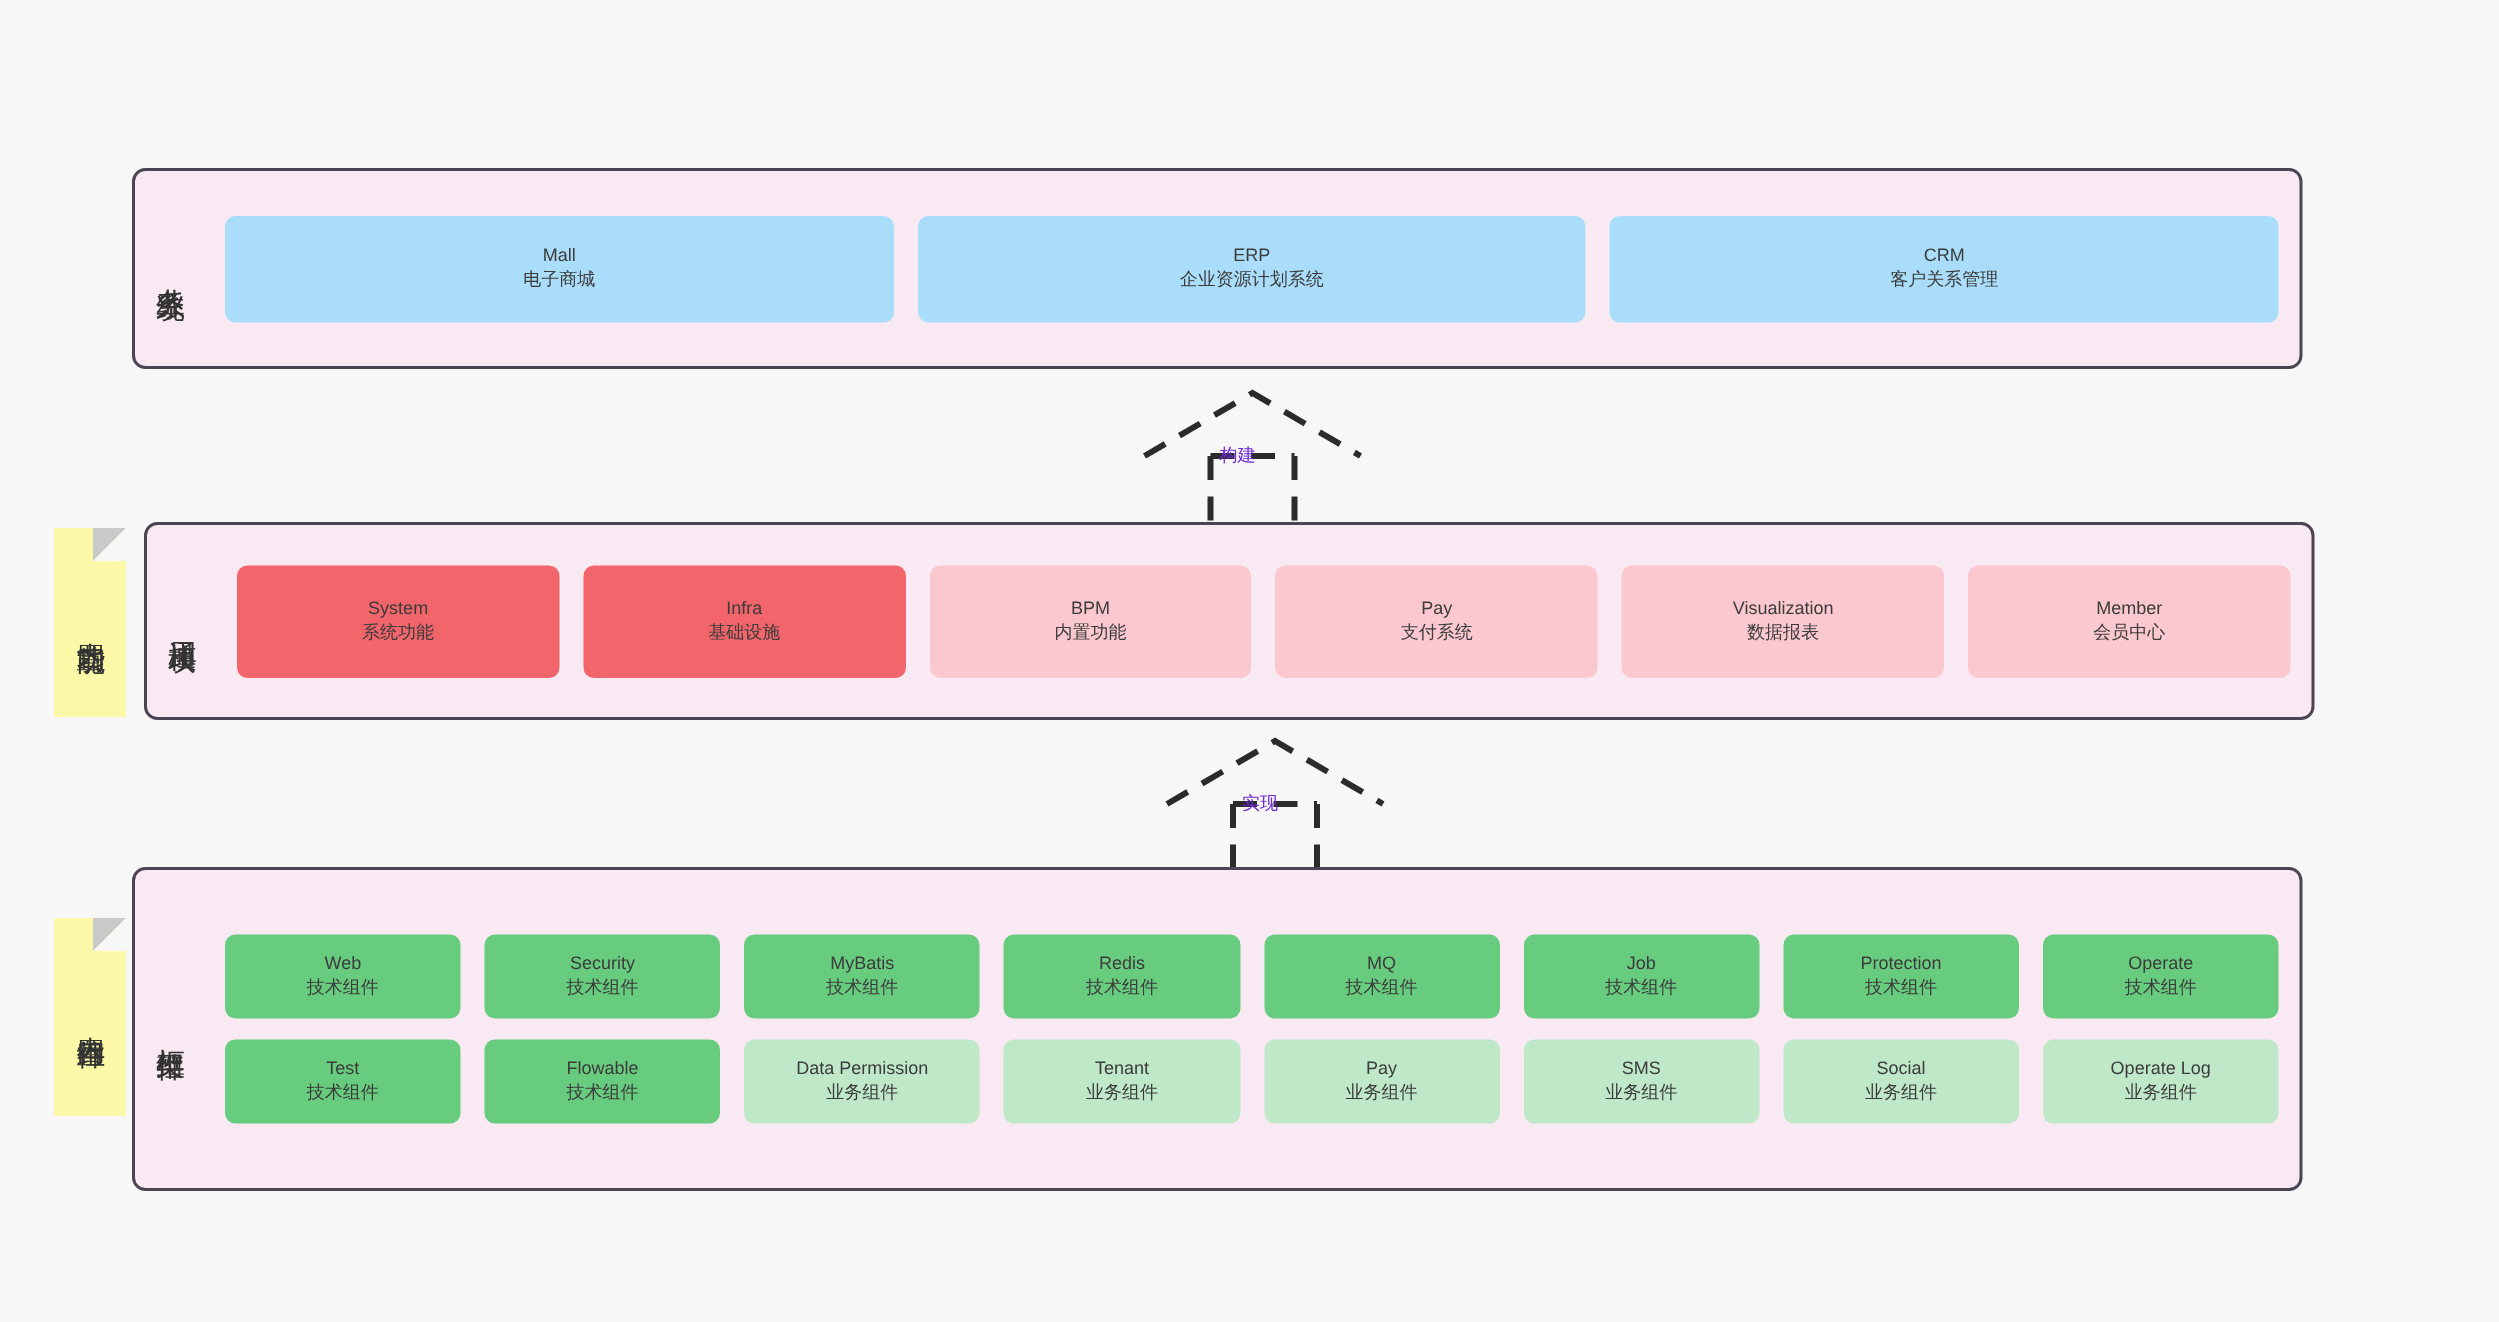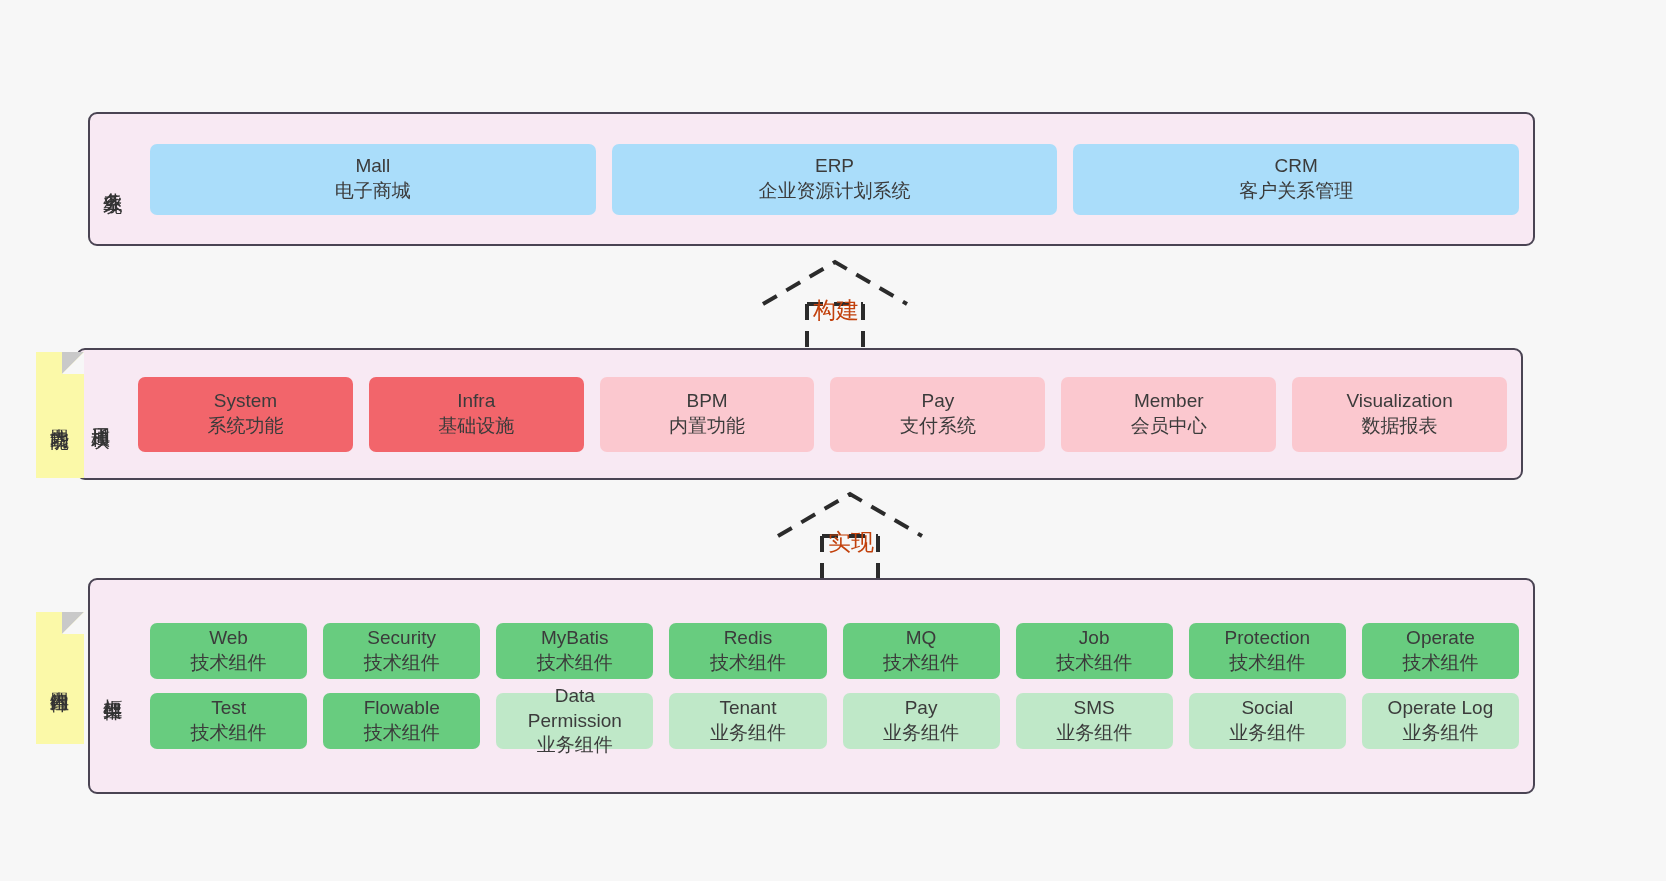--- a/index.html
+++ b/index.html
@@ -68,39 +68,39 @@
   }
 
   .card {
     flex: 1 1 0;
     border-radius: 7px;
     display: flex;
     flex-direction: column;
     align-items: center;
     justify-content: center;
     text-align: center;
-    font-size: 19px;
+    font-size: 12px;
     line-height: 1.30;
     color: #3b3b3b;
     box-sizing: border-box;
     padding: 6px 16px;
   }
   .card .en { display: block; }
   .card .cn { display: block; }
 
   
   .c-blue        { background: #aaddfa; }
   .c-red         { background: #f2656b; }
   .c-pink        { background: #fbc8cf; text-align: right; }
   .c-green       { background: #68cc7f; }
   .c-green-light { background: #bfe8c8; }
 
   
   #layer-business  { left: 88px;  top: 112px; width: 1447px; height: 134px; }
-  #layer-common    { left: 76px;  top: 348px; width: 1447px; height: 132px; }
+  #layer-common    { left: 96px;  top: 348px; width: 1447px; height: 132px; }
   #layer-framework { left: 88px;  top: 578px; width: 1447px; height: 216px; }
 
   #layer-business  .card { height: 71px; }
   #layer-common    .card { height: 75px; }
   #layer-framework .card { height: 56px; }
 
   
   .note {
     position: absolute;
     width: 48px;
@@ -139,22 +139,22 @@
   #note-builtin-features   { left: 36px; top: 352px; height: 126px; }
   #note-builtin-components { left: 36px; top: 612px; height: 132px; }
 
   
   .connector { position: absolute; }
   #connector-build     { left: 745px; top: 254px; width: 180px; height: 96px; }
   #connector-implement { left: 760px; top: 486px; width: 180px; height: 96px; }
 
   .connector-label {
     position: absolute;
-    font-size: 23px;
-    color: #c2410c;
+    font-size: 12px;
+    color: #6d28d9;
     background: transparent;
     white-space: nowrap;
     user-select: none;
   }
   #connector-build .connector-label     { left: 68px; top: 41px; }
   #connector-implement .connector-label { left: 68px; top: 41px; }
 </style>
 </head>
 <body>
 
@@ -202,26 +202,26 @@
         </div>
         <div class="card c-pink">
           <span class="en">BPM</span>
           <span class="cn">内置功能</span>
         </div>
         <div class="card c-pink">
           <span class="en">Pay</span>
           <span class="cn">支付系统</span>
         </div>
         <div class="card c-pink">
+          <span class="en">Visualization</span>
+          <span class="cn">数据报表</span>
+        </div>
+        <div class="card c-pink">
           <span class="en">Member</span>
           <span class="cn">会员中心</span>
-        </div>
-        <div class="card c-pink">
-          <span class="en">Visualization</span>
-          <span class="cn">数据报表</span>
         </div>
       </div>
     </div>
   </div>
 
   <div class="connector" id="connector-implement">
     <svg width="180" height="96" viewBox="0 0 180 96">
       <path d="M 18 50 L 90 8 L 162 50" fill="none" stroke="#2b2b2b" stroke-width="4" stroke-dasharray="16 11" stroke-linecap="butt"></path>
       <path d="M 62 50 L 62 96 M 118 50 L 118 96 M 62 50 L 118 50" fill="none" stroke="#2b2b2b" stroke-width="4" stroke-dasharray="16 11" stroke-linecap="butt"></path>
     </svg>

